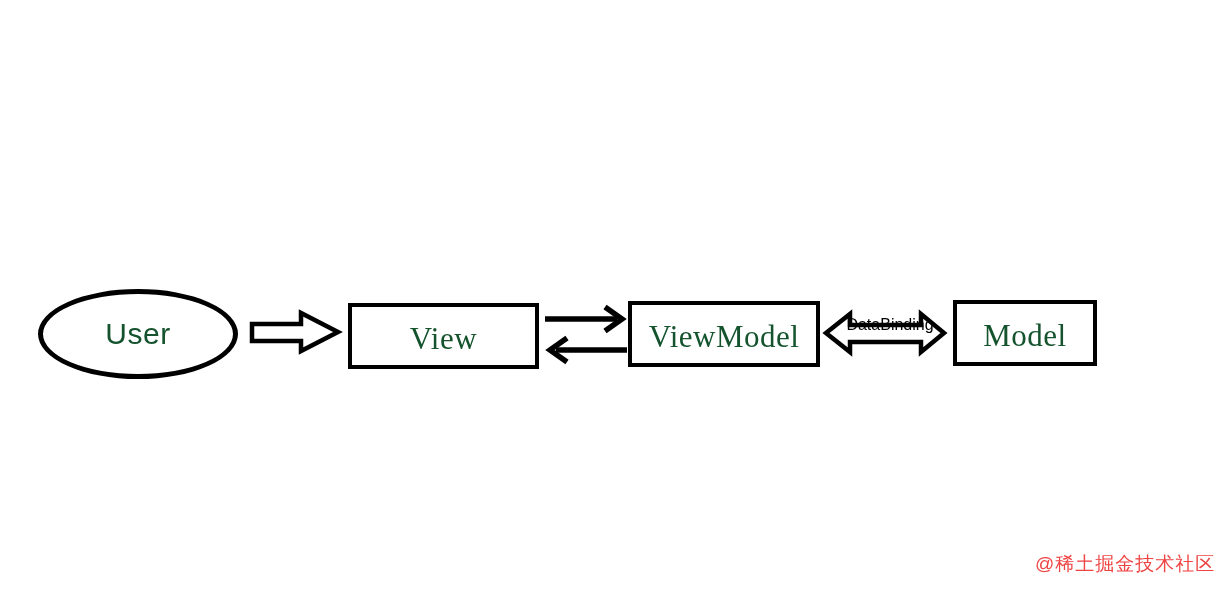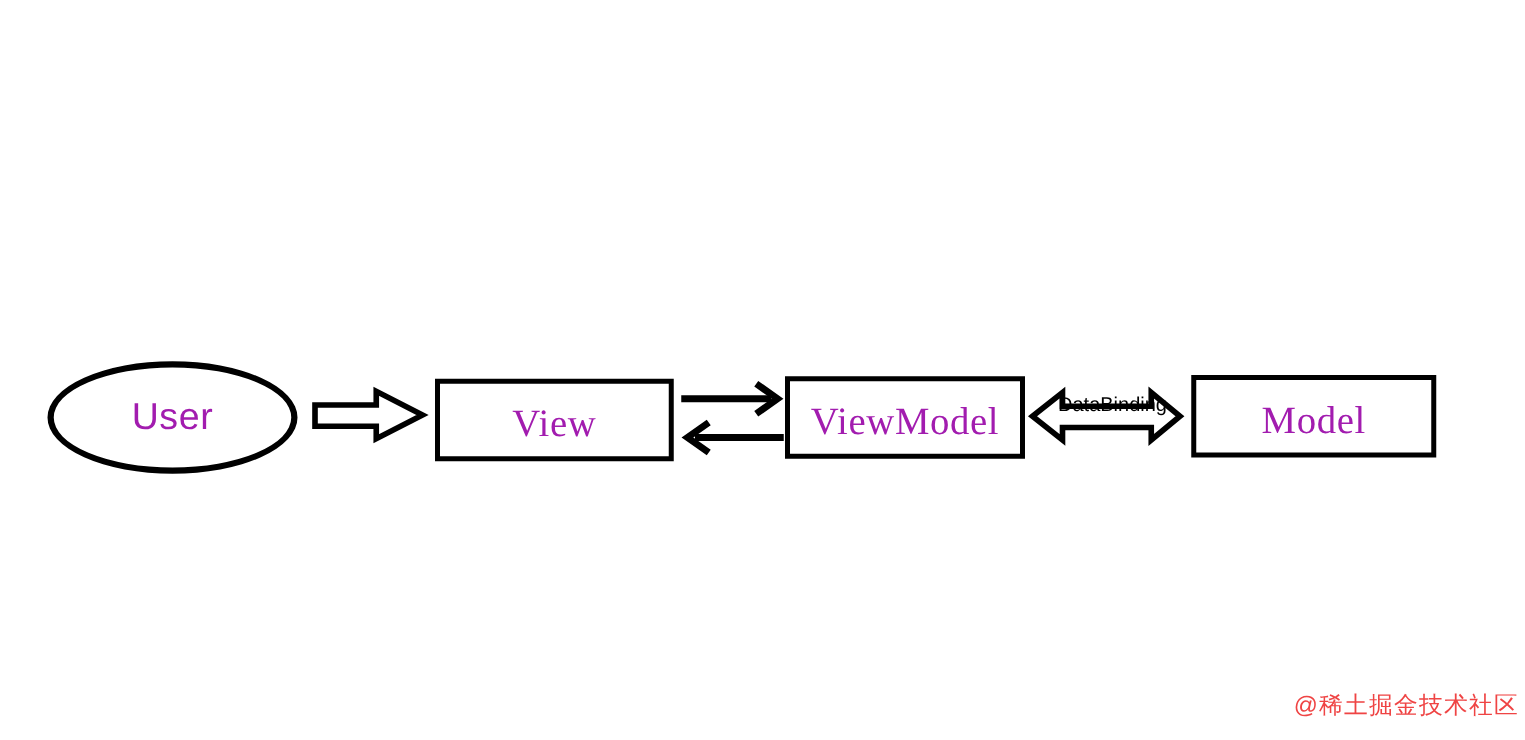--- a/index.html
+++ b/index.html
@@ -21,41 +21,41 @@
     top: 0;
     width: 1220px;
     height: 592px;
   }
   .node {
     position: absolute;
     display: flex;
     align-items: center;
     justify-content: center;
     box-sizing: border-box;
-    color: #a21caf;
+    color: #14532d;
     font-size: 31px;
     letter-spacing: 0.5px;
   }
   .ellipse {
     left: 38px;
     top: 289px;
     width: 200px;
     height: 90px;
     border: 5px solid #000000;
     border-radius: 50%;
     font-size: 30px;
   }
   .box {
     border: 4px solid #000000;
     background: #ffffff;
     font-family: Liberation Serif, serif;
   }
   .box-view      { left: 348px; top: 303px; width: 191px; height: 66px; }
   .box-viewmodel { left: 628px; top: 301px; width: 192px; height: 66px; }
-  .box-model     { left: 953px; top: 300px; width: 196px; height: 66px; }
+  .box-model     { left: 953px; top: 300px; width: 144px; height: 66px; }
   .box .node-label { transform: translateY(3px); }
   .edge-label {
     position: absolute;
     left: 822px;
     top: 288px;
     width: 136px;
     text-align: center;
     font-size: 16px;
     color: #000000;
     margin-top: 28px;

